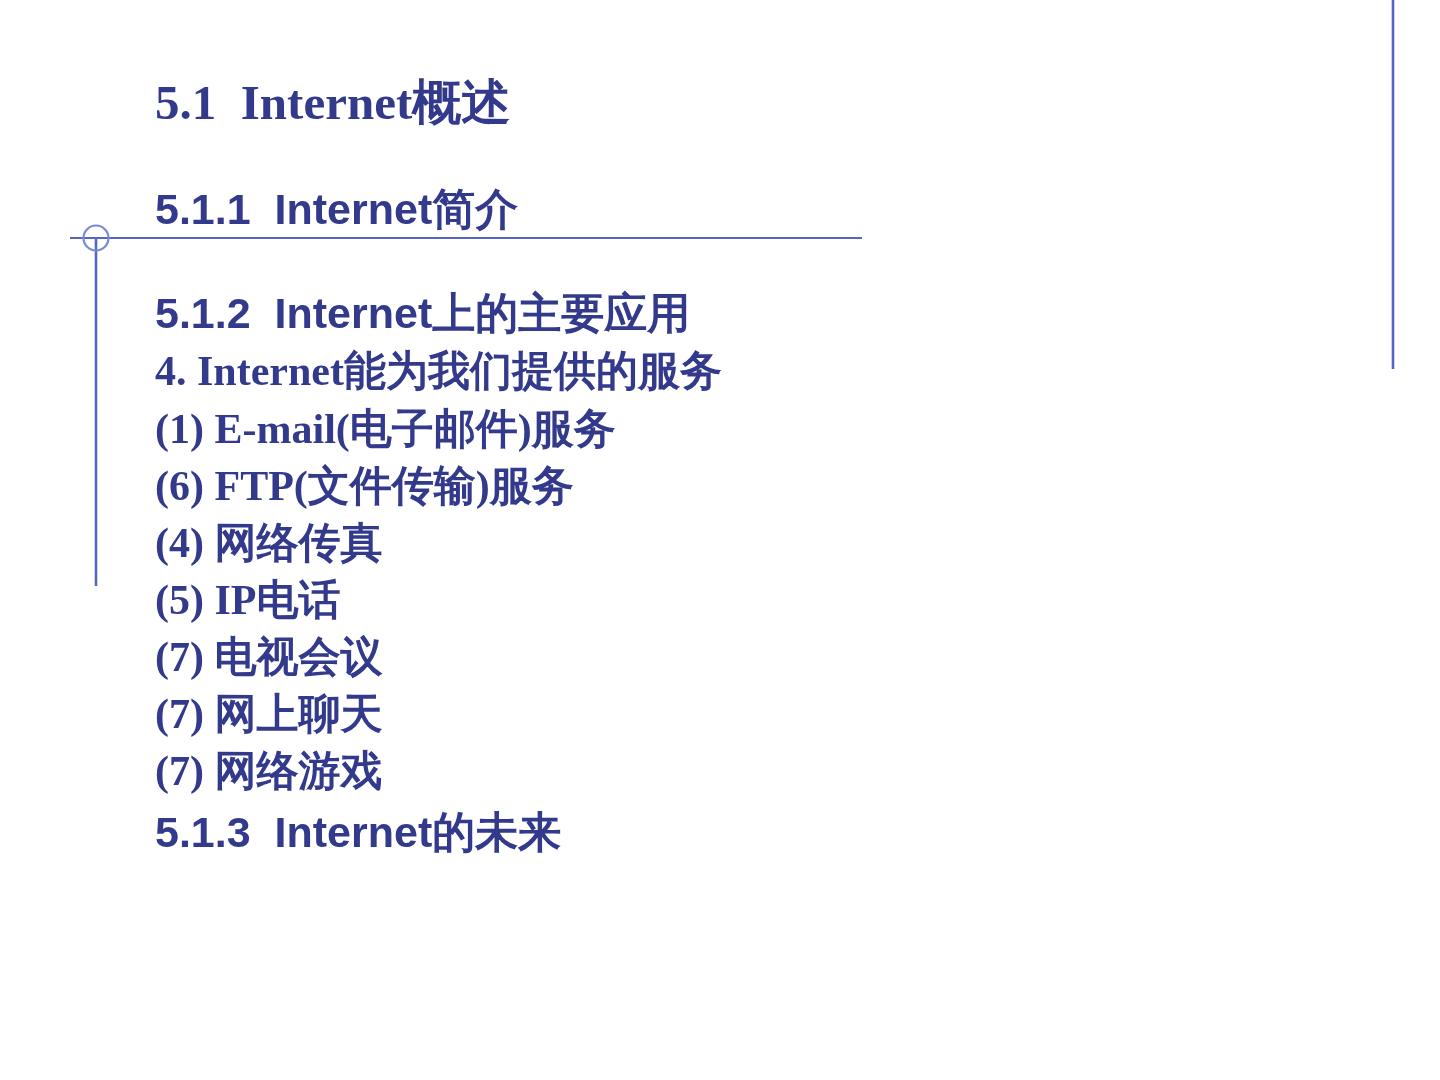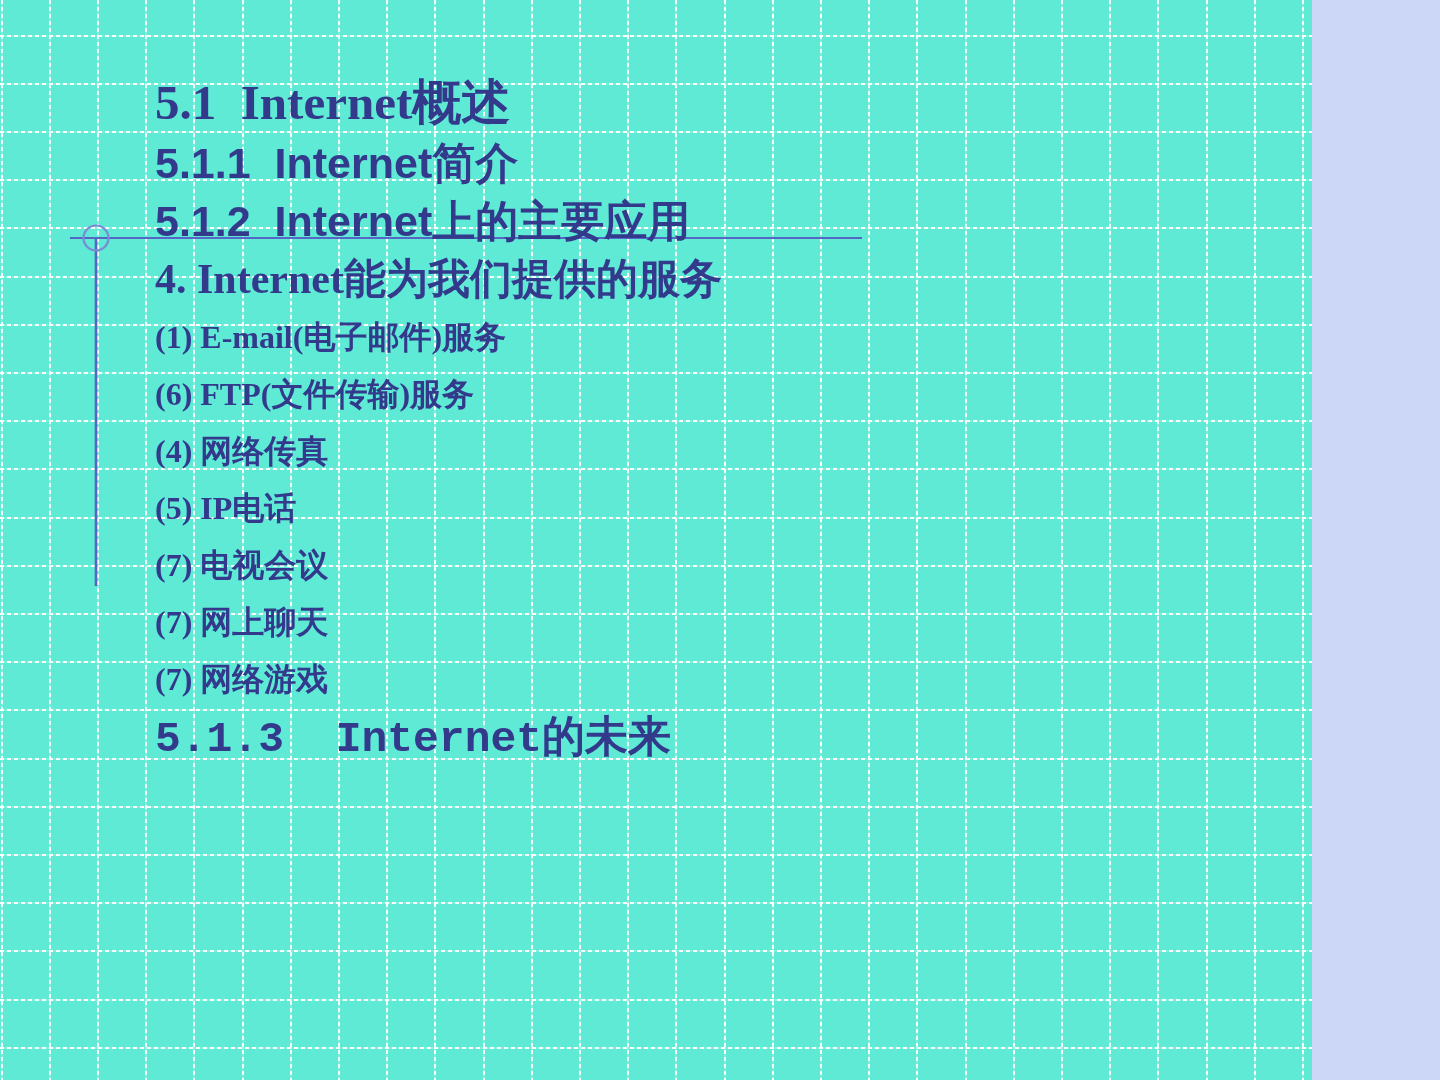--- a/index.html
+++ b/index.html
@@ -9,23 +9,23 @@
   body {
     width: 1440px;
     height: 1080px;
     overflow: hidden;
     background: #ccd6f7;
     font-family: "Liberation Sans", sans-serif;
   }
 
   #slide {
     position: relative;
-    width: 1312px;
+    width: 1440px;
     height: 1080px;
-    background-color: #5eead4;
+    background-color: #ffffff;
     overflow: hidden;
   }
 
   
   .grid-layer {
     position: absolute;
     left: 0;
     top: 0;
     width: 1440px;
     height: 1080px;
@@ -80,24 +80,24 @@
   .serif {
     font-family: "Liberation Serif", "DejaVu Serif", serif;
     font-weight: bold;
   }
   .sans {
     font-family: "Liberation Sans", "DejaVu Sans", sans-serif;
     font-weight: bold;
   }
 
   .l-title      { font-size: 49px; line-height: 62px; }
-  .l-sub        { font-size: 43px; line-height: 58px; }
+  .l-sub        { font-size: 43px; line-height: 58px; margin-top: 46px; }
   .l-heading    { font-size: 42px; line-height: 59px; }
-  .l-item       { font-size: 32px; line-height: 57px; }
-  .l-last       { font-size: 43px; line-height: 60px; margin-top: 2px; font-family: Liberation Mono, monospace; }
+  .l-item       { font-size: 42px; line-height: 57px; }
+  .l-last       { font-size: 43px; line-height: 60px; margin-top: 2px; }
 </style>
 </head>
 <body>
 
 <div id="slide">
 
   <div class="grid-layer" id="grid">
       <div class="grid-v" style="left:0.5px"></div>
       <div class="grid-v" style="left:48.7px"></div>
       <div class="grid-v" style="left:96.9px"></div>

